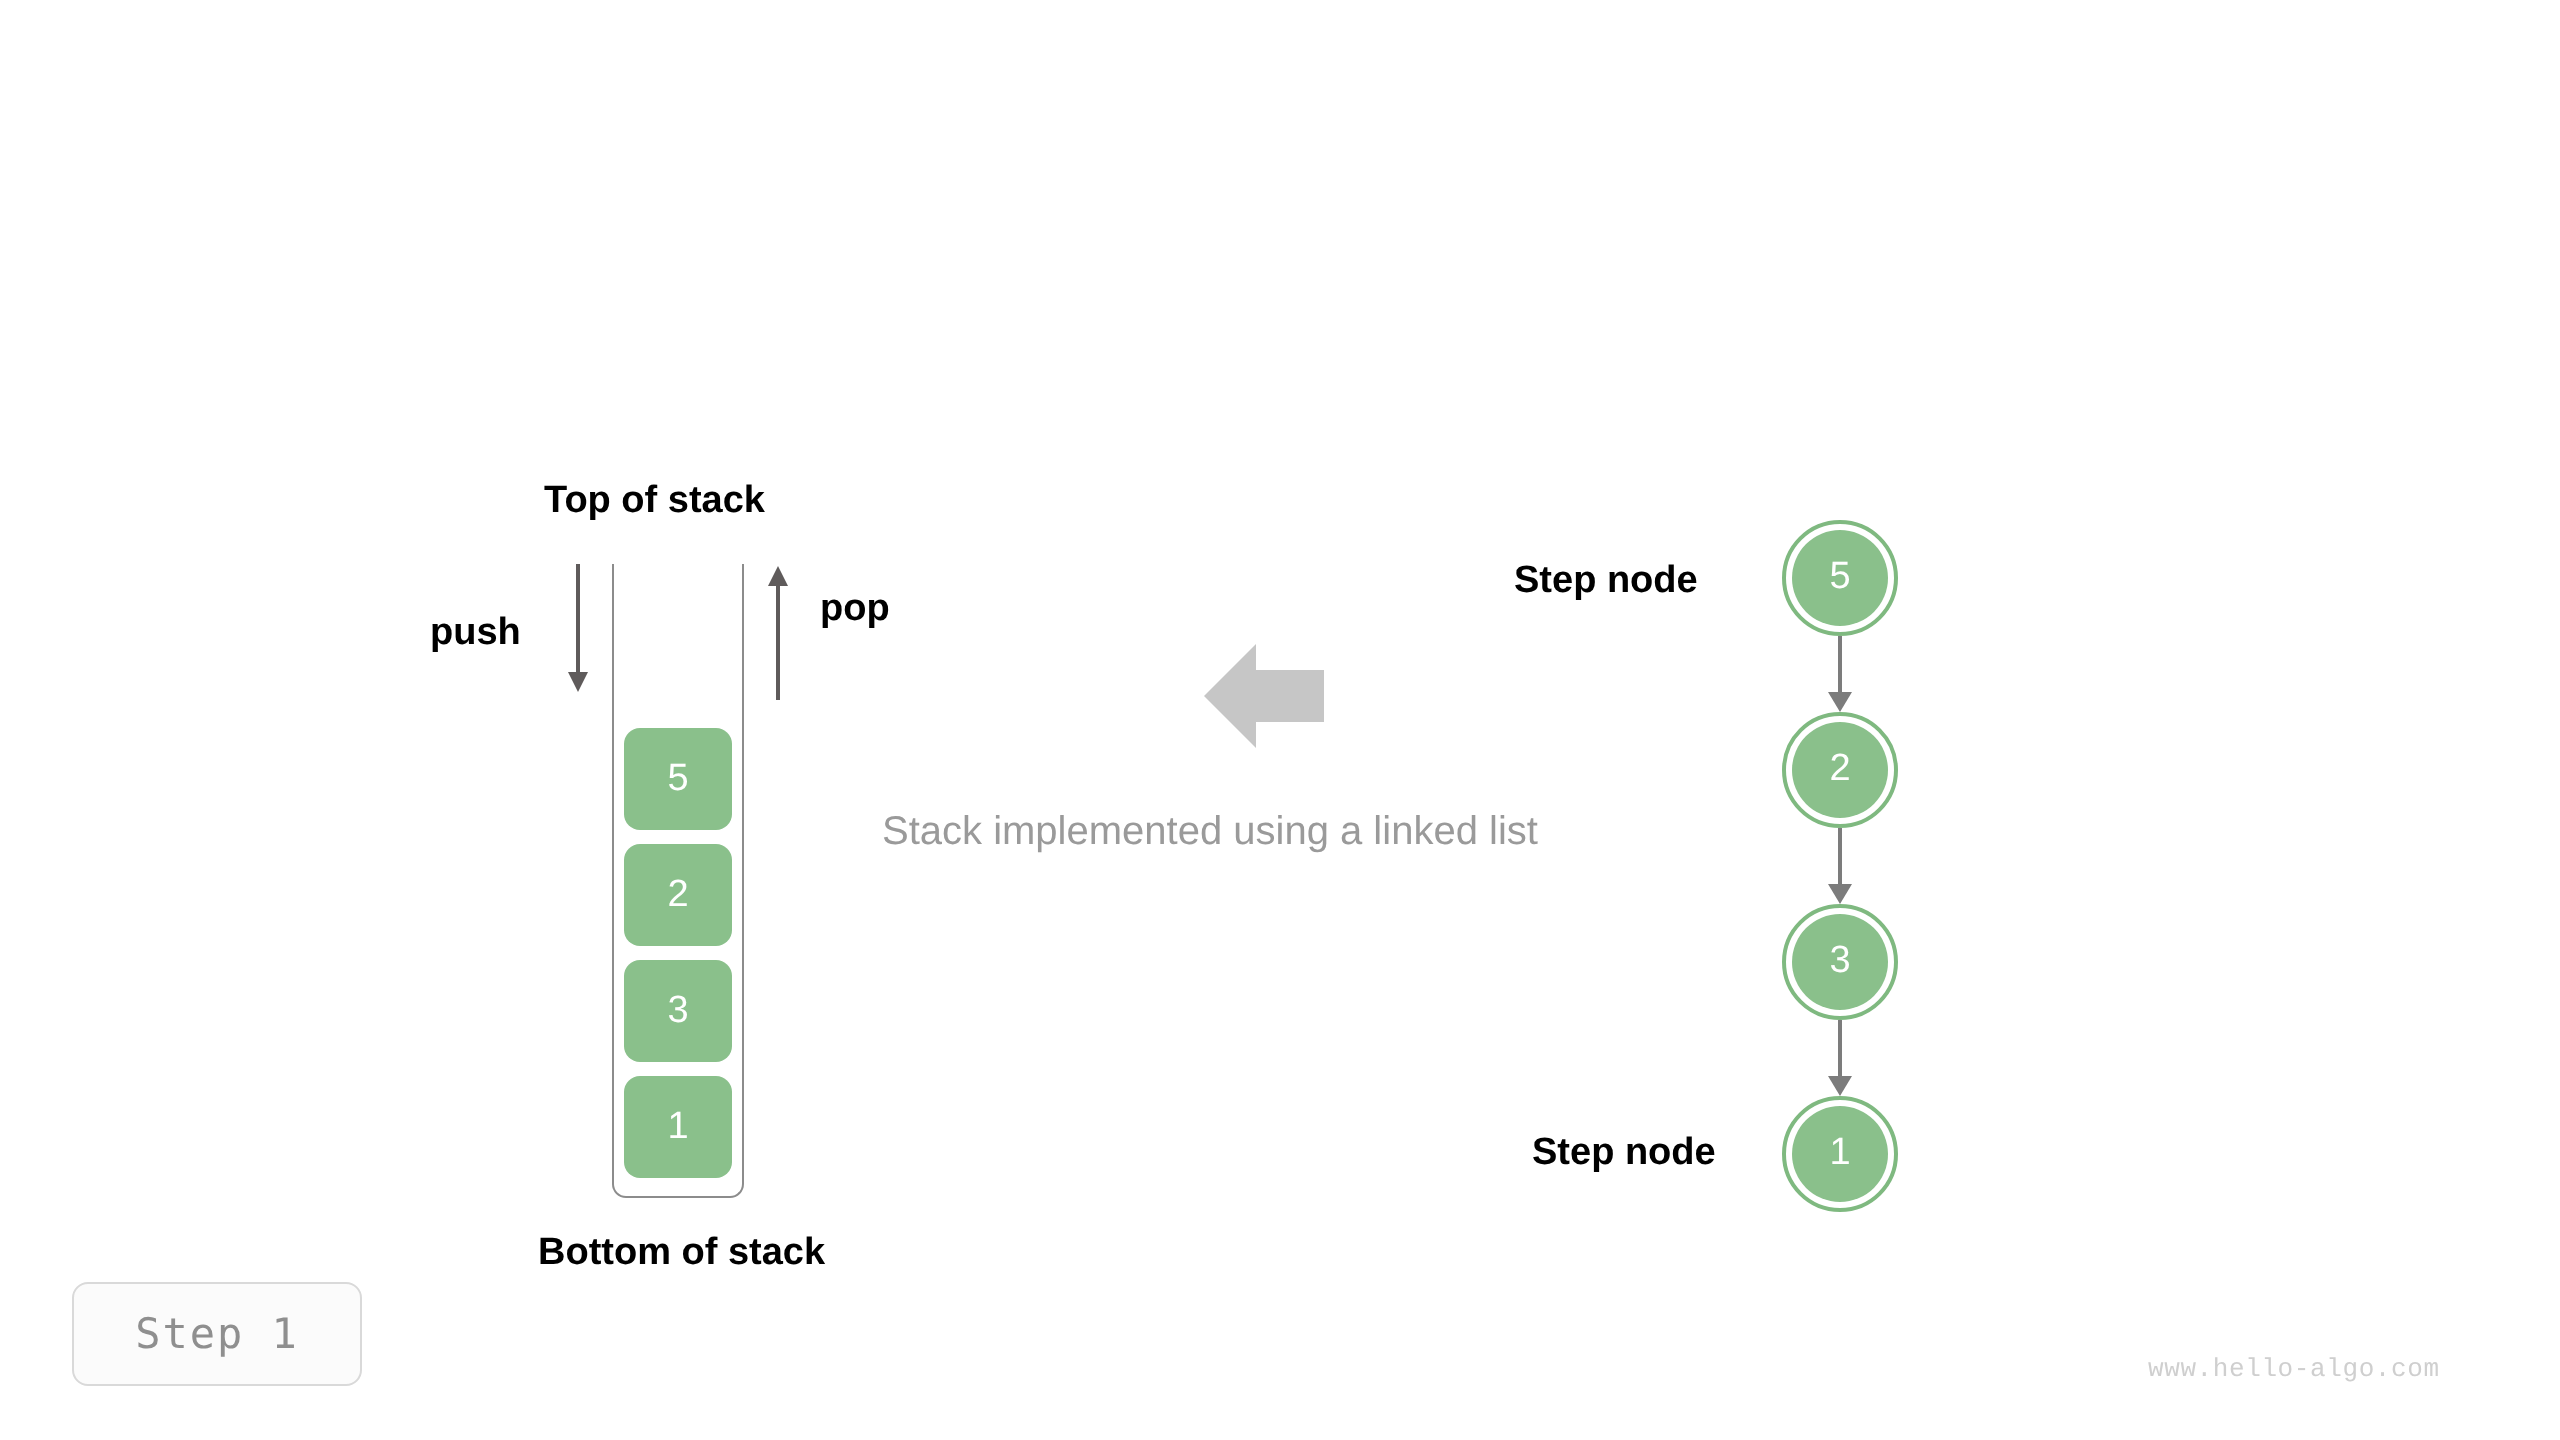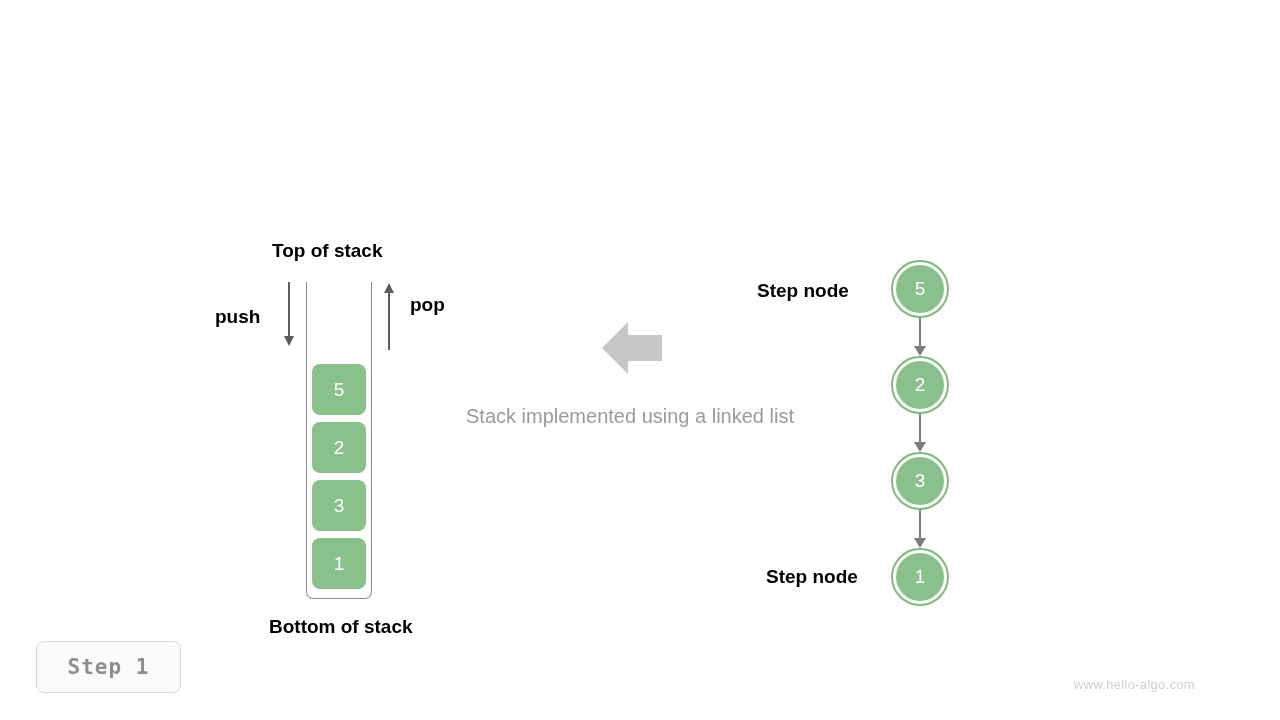--- a/index.html
+++ b/index.html
@@ -114,21 +114,20 @@
   
   #center-arrow {
     position: absolute;
     left: 602px;
     top: 320px;
   }
   #caption {
     left: 441px;
     top: 405px;
     font-size: 20px;
-    margin-left: 25px;
   }
 
   
   #head-label {
     left: 757px;
     top: 280px;
     font-size: 19px;
   }
   #tail-label {
     left: 766px;
@@ -186,31 +185,31 @@
     height: 52px;
     box-sizing: border-box;
     border: 1.3px solid #d9d9d9;
     border-radius: 8px;
     background: #fbfbfb;
     display: flex;
     align-items: center;
     justify-content: center;
     font-family: "DejaVu Sans Mono", monospace;
     font-size: 21px;
-    font-weight: bold;
+    font-weight: normal;
     letter-spacing: 1px;
     color: #8f8f8f;
   }
 
   
   #watermark {
     position: absolute;
     left: 1074px;
     top: 677px;
-    font-family: Liberation Sans, sans-serif;
+    font-family: Liberation Mono, monospace;
     font-size: 13px;
     color: #cfcfcf;
     letter-spacing: 0.3px;
     white-space: nowrap;
   }
 </style>
 </head>
 <body>
 
 <div class="canvas">

